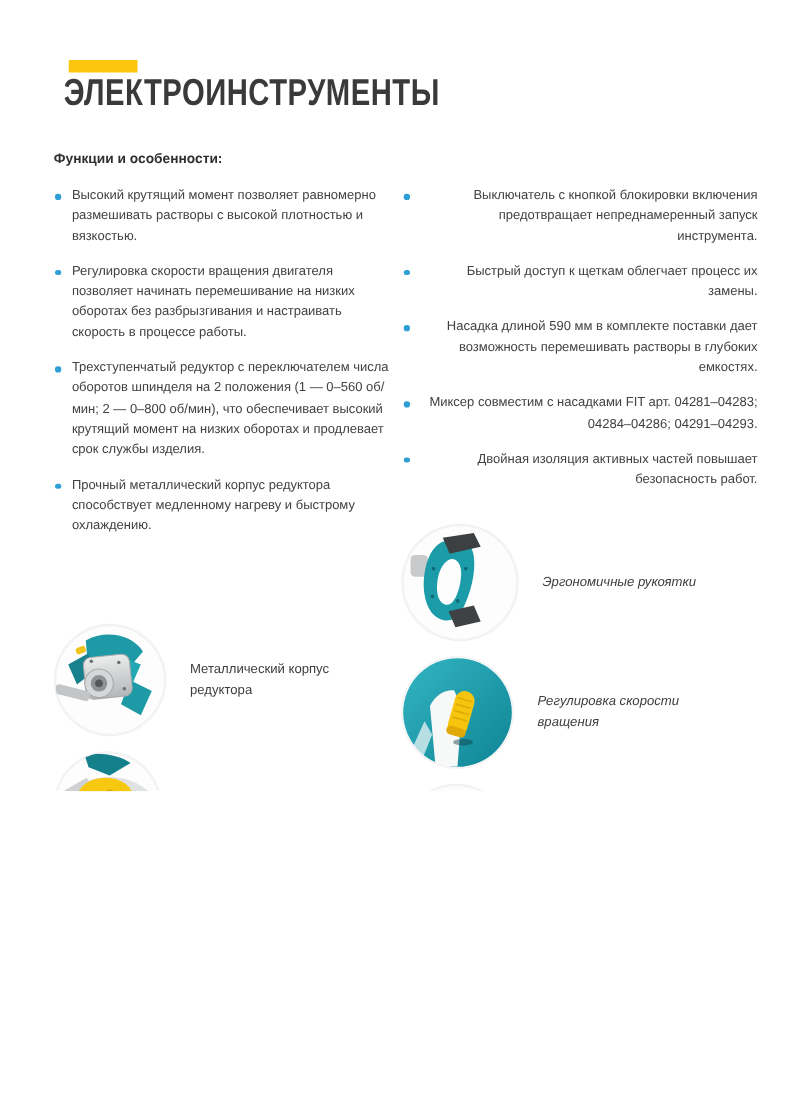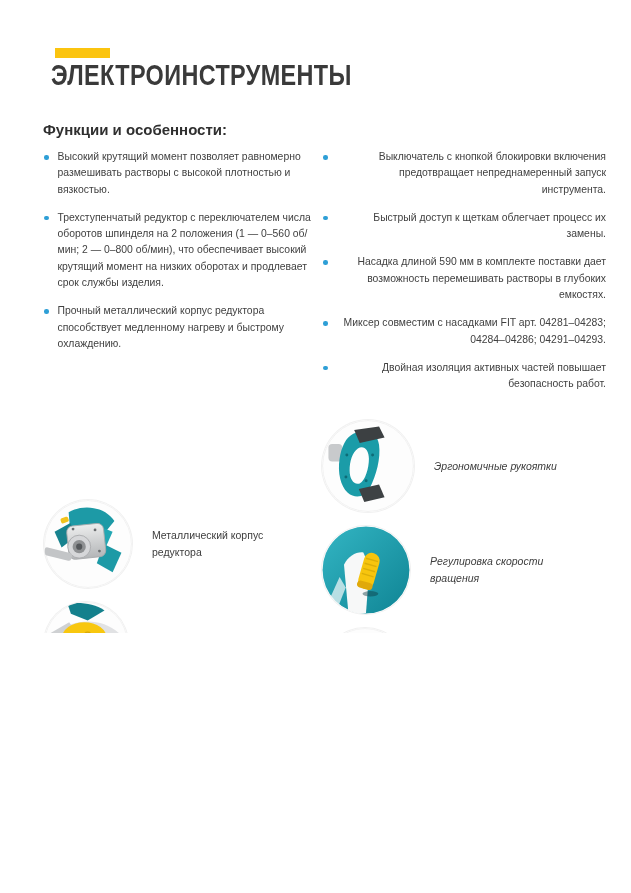--- a/index.html
+++ b/index.html
@@ -6,21 +6,21 @@
   .page{
     position:relative;width:631px;height:633px;background:#ffffff;
     font-family:"Liberation Sans",sans-serif;color:#414141;overflow:hidden;
   }
   .accent-bar{position:absolute;left:55px;top:48px;width:55px;height:10px;background:#fbc40f;}
   .page-title{
     position:absolute;left:51px;top:58px;margin:0;font-size:30px;font-weight:bold;
     color:#3a3a3a;white-space:nowrap;letter-spacing:.5px;
     transform:scaleX(.78);transform-origin:left top;line-height:1.1;
   }
-  .section-heading{position:absolute;left:43px;top:121px;font-size:15px;font-weight:bold;color:#2f2f2f;}
+  .section-heading{position:absolute;left:43px;top:121px;font-size:11px;font-weight:bold;color:#2f2f2f;}
   .col{position:absolute;top:149px;}
   .col-left{left:43px;width:270px;}
   .col-right{left:322px;width:284px;text-align:right;}
   ul.features{list-style:none;margin:0;padding:0;}
   li.feature{display:flex;margin:0 0 12px 0;font-size:10.4px;line-height:16.3px;color:#414141;}
   .dot{flex:0 0 auto;width:4.5px;height:4.5px;border-radius:50%;background:#2e9fd6;margin:6px 9px 0 1px;}
   .callouts{position:absolute;}
   .callouts-left{left:44px;top:500px;}
   .callouts-right{left:322px;top:420px;font-style:italic;}
   .callout{display:flex;align-items:center;margin-bottom:14px;}
@@ -41,20 +41,24 @@
   <div class="section-heading">Функции и особенности:</div>
 
   <div class="col col-left">
     <ul class="features">
       <li class="feature">
           <span class="dot"></span>
           <span>Высокий крутящий момент позволяет равномерно размешивать растворы с высокой плотностью и вязкостью.</span>
         </li>
       <li class="feature">
           <span class="dot"></span>
+          <span>Регулировка скорости вращения двигателя позволяет начинать перемешивание на низких оборотах без разбрызгивания и настраивать скорость в процессе работы.</span>
+        </li>
+      <li class="feature">
+          <span class="dot"></span>
           <span>Трехступенчатый редуктор с переключателем числа оборотов шпинделя на 2 положения (1 — 0–560 об/мин; 2 — 0–800 об/мин), что обеспечивает высокий крутящий момент на низких оборотах и продлевает срок службы изделия.</span>
         </li>
       <li class="feature">
           <span class="dot"></span>
           <span>Прочный металлический корпус редуктора способствует медленному нагреву и быстрому охлаждению.</span>
         </li>
     </ul>
   </div>
 
   <div class="col col-right">

